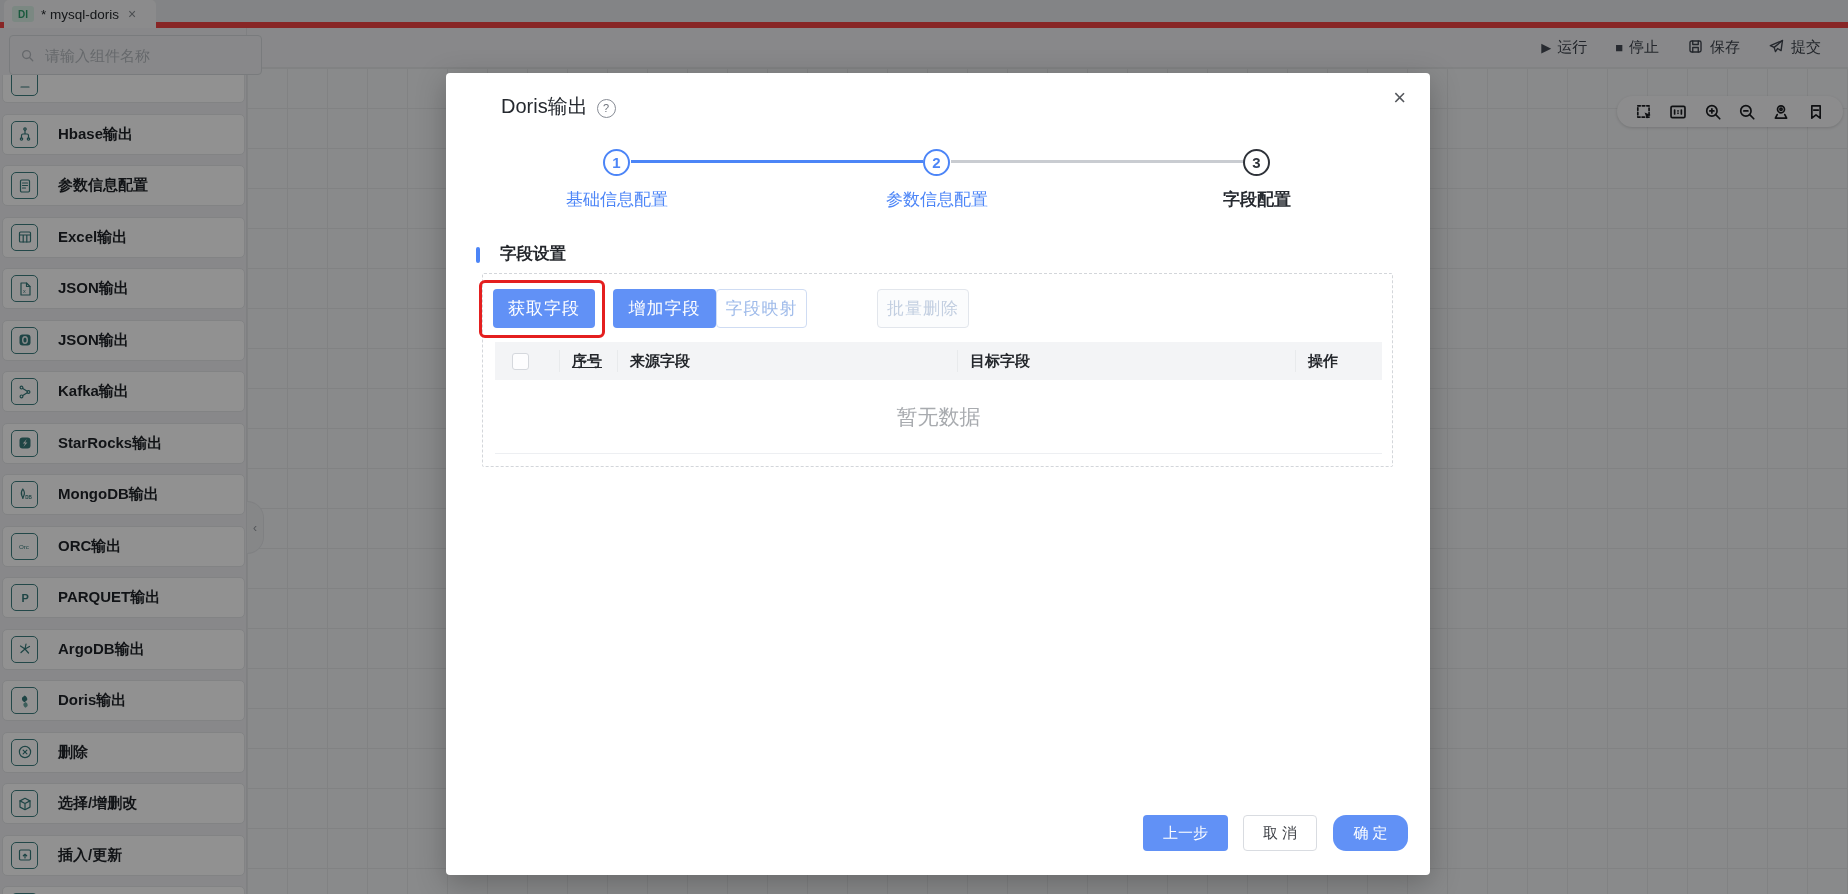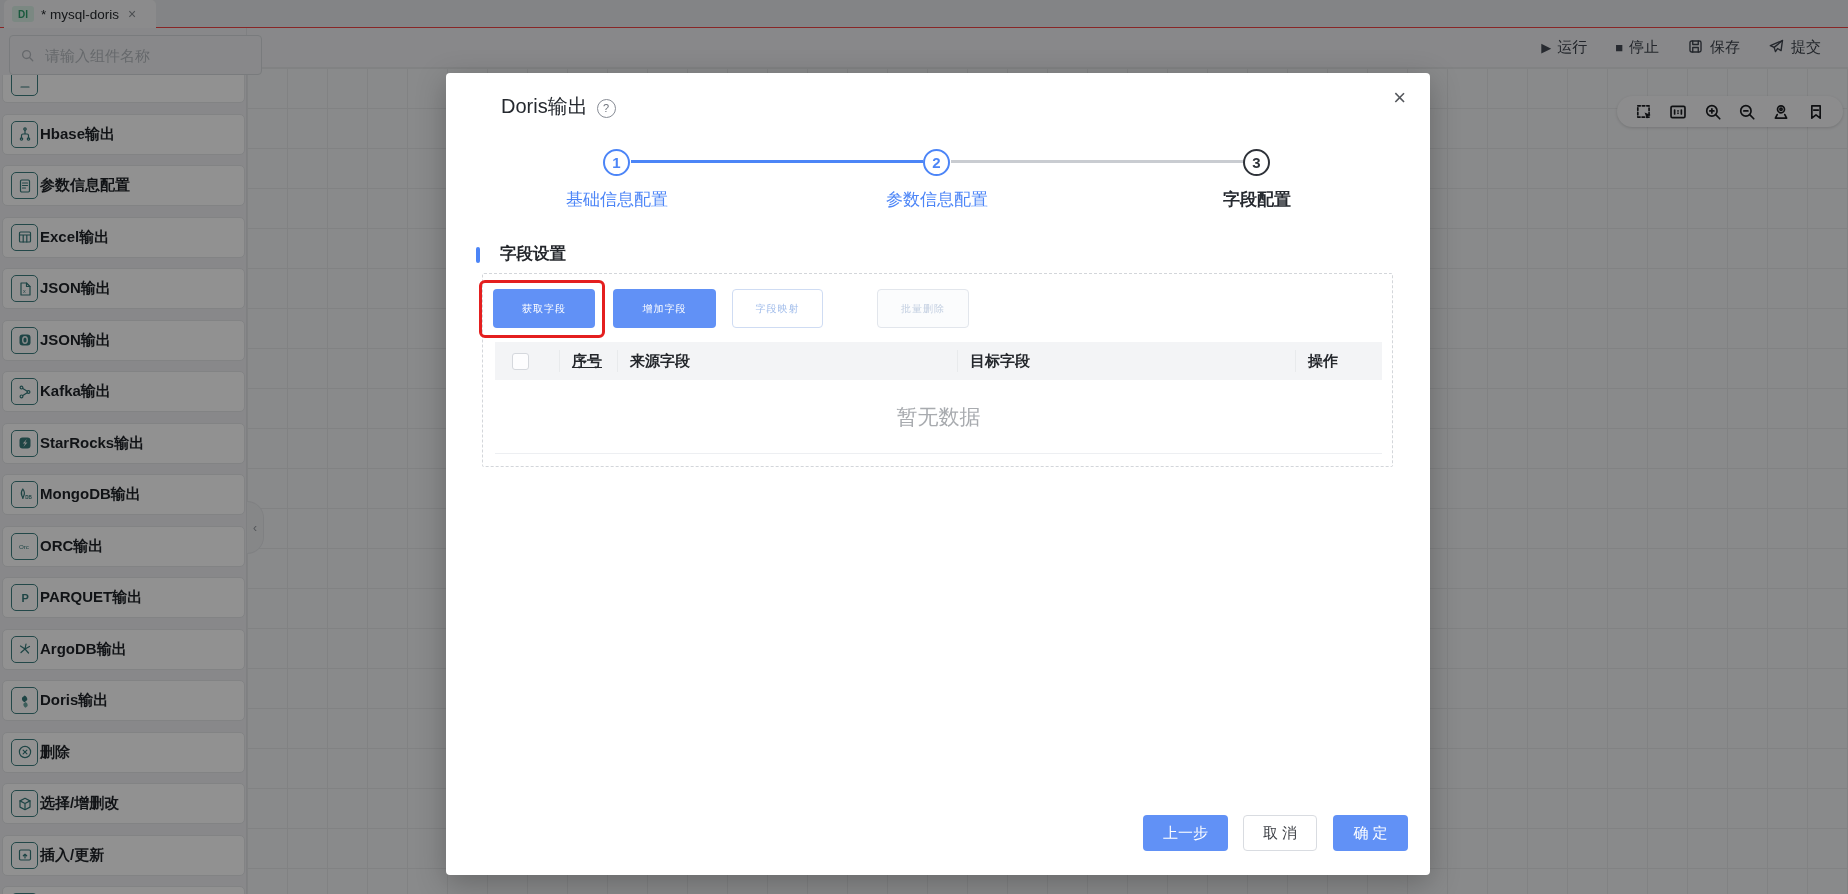--- a/index.html
+++ b/index.html
@@ -1,19 +1,19 @@
 <!DOCTYPE html>
 <html><head>
 <meta charset="utf-8">
 <style>
   html,body{margin:0;padding:0;width:1848px;height:894px;overflow:hidden;
     font-family:"Liberation Sans","DejaVu Sans",sans-serif;background:#f1f2f4;position:relative;}
   .abs{position:absolute;box-sizing:border-box;}
   
-  .tabbar{left:0;top:0;width:1848px;height:28px;background:#e7e9eb;border-bottom:1px solid #ef4444;z-index:10;}
+  .tabbar{left:0;top:0;width:1848px;height:28px;background:#e7e9eb;border-bottom:6px solid #ef4444;z-index:10;}
   .tab{left:4px;top:0;width:152px;height:28px;background:#f4f5f6;border-radius:5px 5px 0 0;
        display:flex;align-items:center;padding:0 8px;gap:7px;}
   .tab-badge{width:22px;height:16px;border-radius:3px;background:#d9efe4;color:#2f9e6e;
        font-size:10px;font-weight:700;display:flex;align-items:center;justify-content:center;}
   .tab-title{font-size:13.5px;color:#26292e;white-space:nowrap;}
   .tab-close{font-size:14px;color:#85898f;margin-left:2px;}
   .dblchev{left:1799px;top:5px;width:20px;height:20px;}
   
   .toolstrip{left:0;top:28px;width:1848px;height:40px;background:#eff0f2;border-bottom:1px solid #e3e5e7;
        display:flex;align-items:center;justify-content:flex-end;gap:28px;padding-right:27px;z-index:5;}
@@ -34,21 +34,21 @@
   
   .sidepanel{left:0;top:28px;width:247px;height:866px;background:#eff0f2;border-right:1px solid #e0e2e5;z-index:8;}
   .search{position:absolute;left:9px;top:7px;width:231px;height:38px;border:1.5px solid #d5d8dc;border-radius:4px;
      background:#eff0f2;display:flex;align-items:center;padding:0 10px;gap:8px;}
   .search svg{width:15px;height:15px;stroke:#b4b8be;fill:none;stroke-width:1.4;stroke-linecap:round;}
   .search input{border:none;outline:none;background:transparent;font-size:15px;width:180px;color:#42464d;
      font-family:"Liberation Sans","DejaVu Sans",sans-serif;}
   .search input::placeholder{color:#b4b8be;}
   .sidelist{position:absolute;left:0;top:47px;width:247px;height:819px;overflow:hidden;}
   .side-item{height:39px;margin:0 2px 10.5px 2px;background:#ffffff;border:1px solid #e4e6e9;border-radius:5px;
-     display:flex;align-items:center;padding-left:8px;gap:2px;}
+     display:flex;align-items:center;padding-left:8px;gap:20px;}
   .side-item.partial{margin-top:-13px;}
   .iconbox{width:25px;height:25px;border:1.2px solid #3f7f80;border-radius:5px;display:flex;align-items:center;
      justify-content:center;flex:0 0 auto;}
   .iconbox svg{width:16px;height:16px;stroke:#35797a;fill:none;stroke-width:1.2;stroke-linecap:round;stroke-linejoin:round;}
   .side-label{font-size:15px;font-weight:700;color:#1f2328;white-space:nowrap;}
   
   .overlay{left:0;top:0;width:1848px;height:894px;background:rgba(0,0,0,0.43);z-index:40;}
   .modal{left:446px;top:73px;width:984px;height:802px;background:#fff;border-radius:4px;z-index:50;
      box-shadow:0 8px 30px rgba(0,0,0,.25);}
   .m-title{left:55px;top:20px;display:flex;align-items:center;gap:9px;font-size:20px;color:#25292f;}
@@ -60,21 +60,21 @@
      display:flex;align-items:center;justify-content:center;font-size:15px;font-weight:700;}
   .stepc.done{border-color:#4c85f7;color:#4c85f7;}
   .stepc.active{border-color:#2e3239;color:#2e3239;}
   .steplab{top:115px;width:160px;text-align:center;font-size:17px;}
   .steplab.done{color:#4c85f7;font-weight:500;}
   .steplab.active{color:#25292f;font-weight:700;}
   .secbar{left:30px;top:174px;width:4px;height:16px;background:#4c85f7;border-radius:2px;}
   .sectitle{left:54px;top:170px;font-size:16.5px;font-weight:700;color:#23262b;}
   .dashed{left:36px;top:200px;width:911px;height:194px;border:1px dashed #d3d6da;border-radius:2px;}
   .redbox{left:33px;top:207px;width:126px;height:58px;border:3px solid #e41f1f;border-radius:6px;z-index:3;}
-  .btn{top:216px;height:39px;border-radius:4px;font-size:10px;display:flex;align-items:center;
+  .btn{top:216px;height:39px;border-radius:4px;font-size:17px;display:flex;align-items:center;
      justify-content:center;letter-spacing:1px;}
   .btn-primary{background:#6191f6;color:#fff;border:none;}
   .btn-outline{background:#fff;border:1px solid #cfdcf3;color:#9fbbea;}
   .btn-disabled{background:#fbfcfd;border:1px solid #e2e6ec;color:#c3cfe1;margin-left:32px;}
   .thead{left:49px;top:269px;width:887px;height:38px;background:#f3f4f6;display:flex;align-items:center;}
   .th{font-size:15px;font-weight:700;color:#24272c;border-right:1px solid #e8eaec;height:22px;
      display:flex;align-items:center;padding-left:12px;box-sizing:border-box;}
   .th:last-child{border-right:none;}
   .checkbox{width:15px;height:15px;border:1px solid #d5d8dd;border-radius:3px;background:#fdfdfe;margin-left:17px;}
   .tbody{left:49px;top:307px;width:887px;height:74px;border-bottom:1px solid #edeff2;display:flex;
@@ -348,32 +348,32 @@
   <div class="abs steplab done" style="left:411px;">参数信息配置</div>
   <div class="abs steplab active" style="left:731px;">字段配置</div>
 
   <div class="abs secbar"></div>
   <div class="abs sectitle">字段设置</div>
 
   <div class="abs dashed"></div>
   <div class="abs redbox"></div>
   <div class="abs btn btn-primary" style="left:47px;width:102px;">获取字段</div>
   <div class="abs btn btn-primary" style="left:167px;width:103px;">增加字段</div>
-  <div class="abs btn btn-outline" style="left:286px;width:91px;">字段映射</div>
+  <div class="abs btn btn-outline" style="left:270px;width:91px;">字段映射</div>
   <div class="abs btn btn-disabled" style="left:399px;width:92px;">批量删除</div>
 
   <div class="abs thead">
     <div class="th" style="width:65px;padding-left:0;">
         <span class="checkbox"></span>
       </div>
     <div class="th" style="width:58px;text-decoration:underline;">序号</div>
     <div class="th" style="width:340px;">来源字段</div>
     <div class="th" style="width:338px;">目标字段</div>
     <div class="th" style="width:86px;">操作</div>
   </div>
   <div class="abs tbody">
     <span class="empty">暂无数据</span>
   </div>
 
   <div class="abs fbtn blue" style="left:697px;width:85px;">上一步</div>
   <div class="abs fbtn plain" style="left:797px;width:74px;">取 消</div>
-  <div class="abs fbtn blue" style="left:887px;width:75px;">确 定</div>
+  <div class="abs fbtn blue" style="left:887px;width:75px;border-radius:13px;">确 定</div>
 </div>
 
 </body></html>

